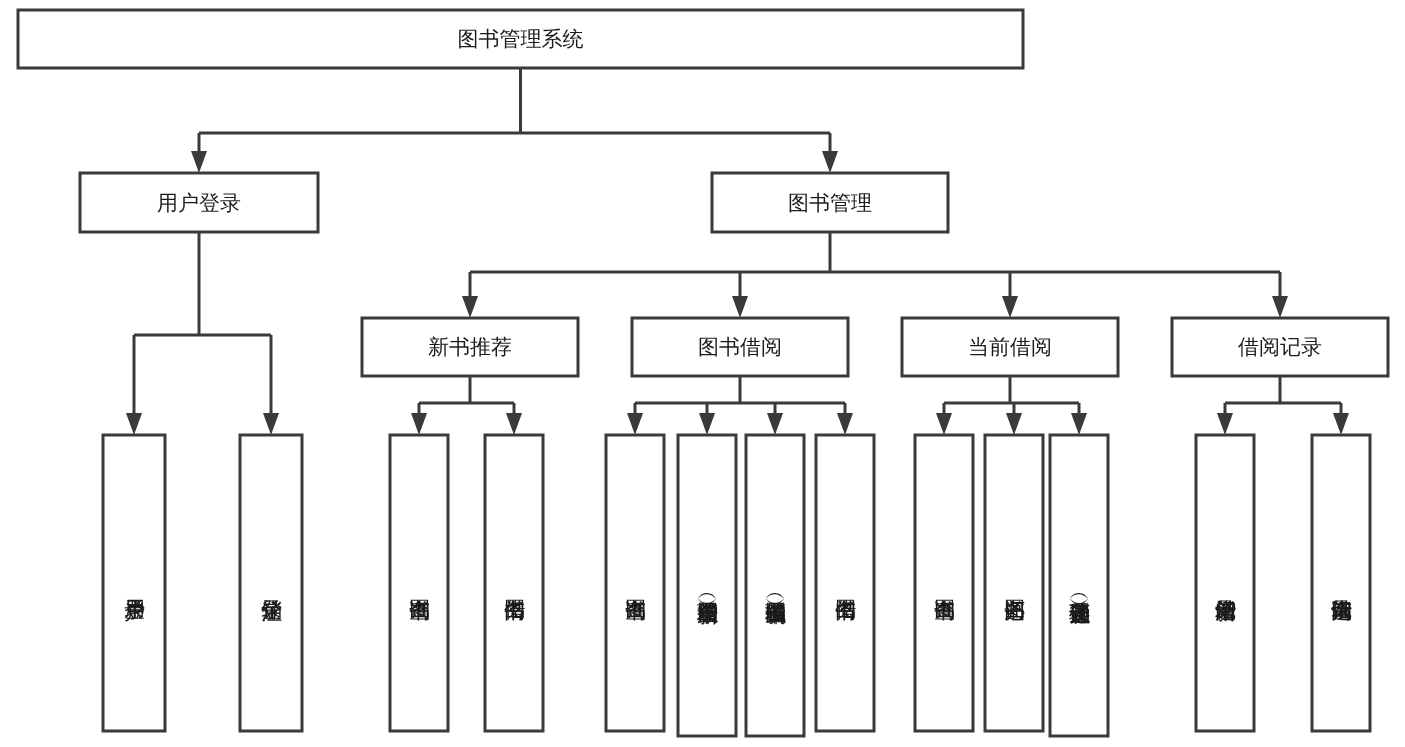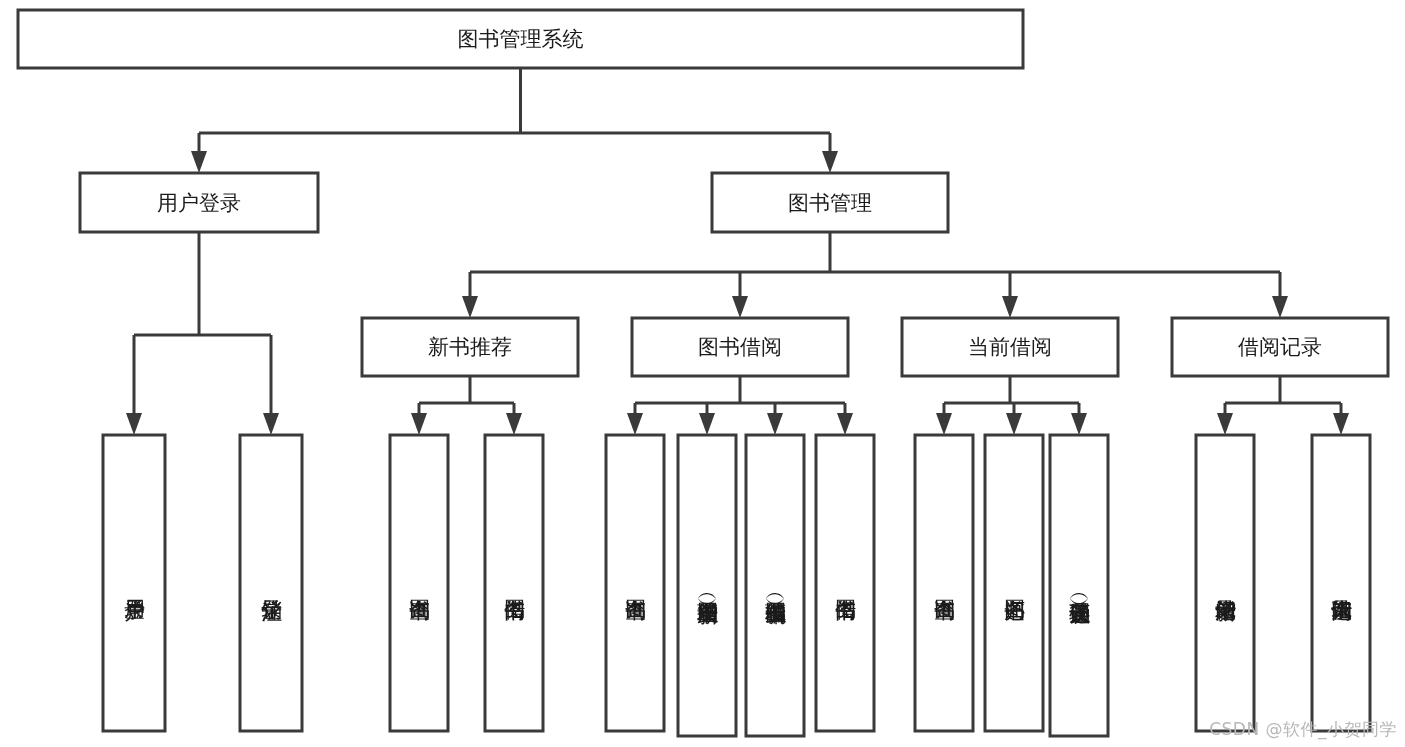--- a/index.html
+++ b/index.html
@@ -216,14 +216,13 @@
       <div class="vlabel" style="left: 606px; top: 435px; width: 58px; height: 296px;">查询图书</div>
       <div class="vlabel" style="left: 678px; top: 435px; width: 58px; height: 301px;">新增图书（管理员）</div>
       <div class="vlabel" style="left: 746px; top: 435px; width: 58px; height: 301px;">编辑图书（管理员）</div>
       <div class="vlabel" style="left: 816px; top: 435px; width: 58px; height: 296px;">借阅图书</div>
       <div class="vlabel" style="left: 915px; top: 435px; width: 58px; height: 296px;">查询图书</div>
       <div class="vlabel" style="left: 985px; top: 435px; width: 58px; height: 296px;">归还图书</div>
       <div class="vlabel" style="left: 1050px; top: 435px; width: 58px; height: 301px;">确认归还（管理员）</div>
       <div class="vlabel" style="left: 1196px; top: 435px; width: 58px; height: 296px;">新增借阅记录</div>
       <div class="vlabel" style="left: 1312px; top: 435px; width: 58px; height: 296px;">查询借阅记录</div>
     </div>
-  <div class="watermark-text">CSDN @软件_小贺同学</div>
 </div>
 
 </body></html>

